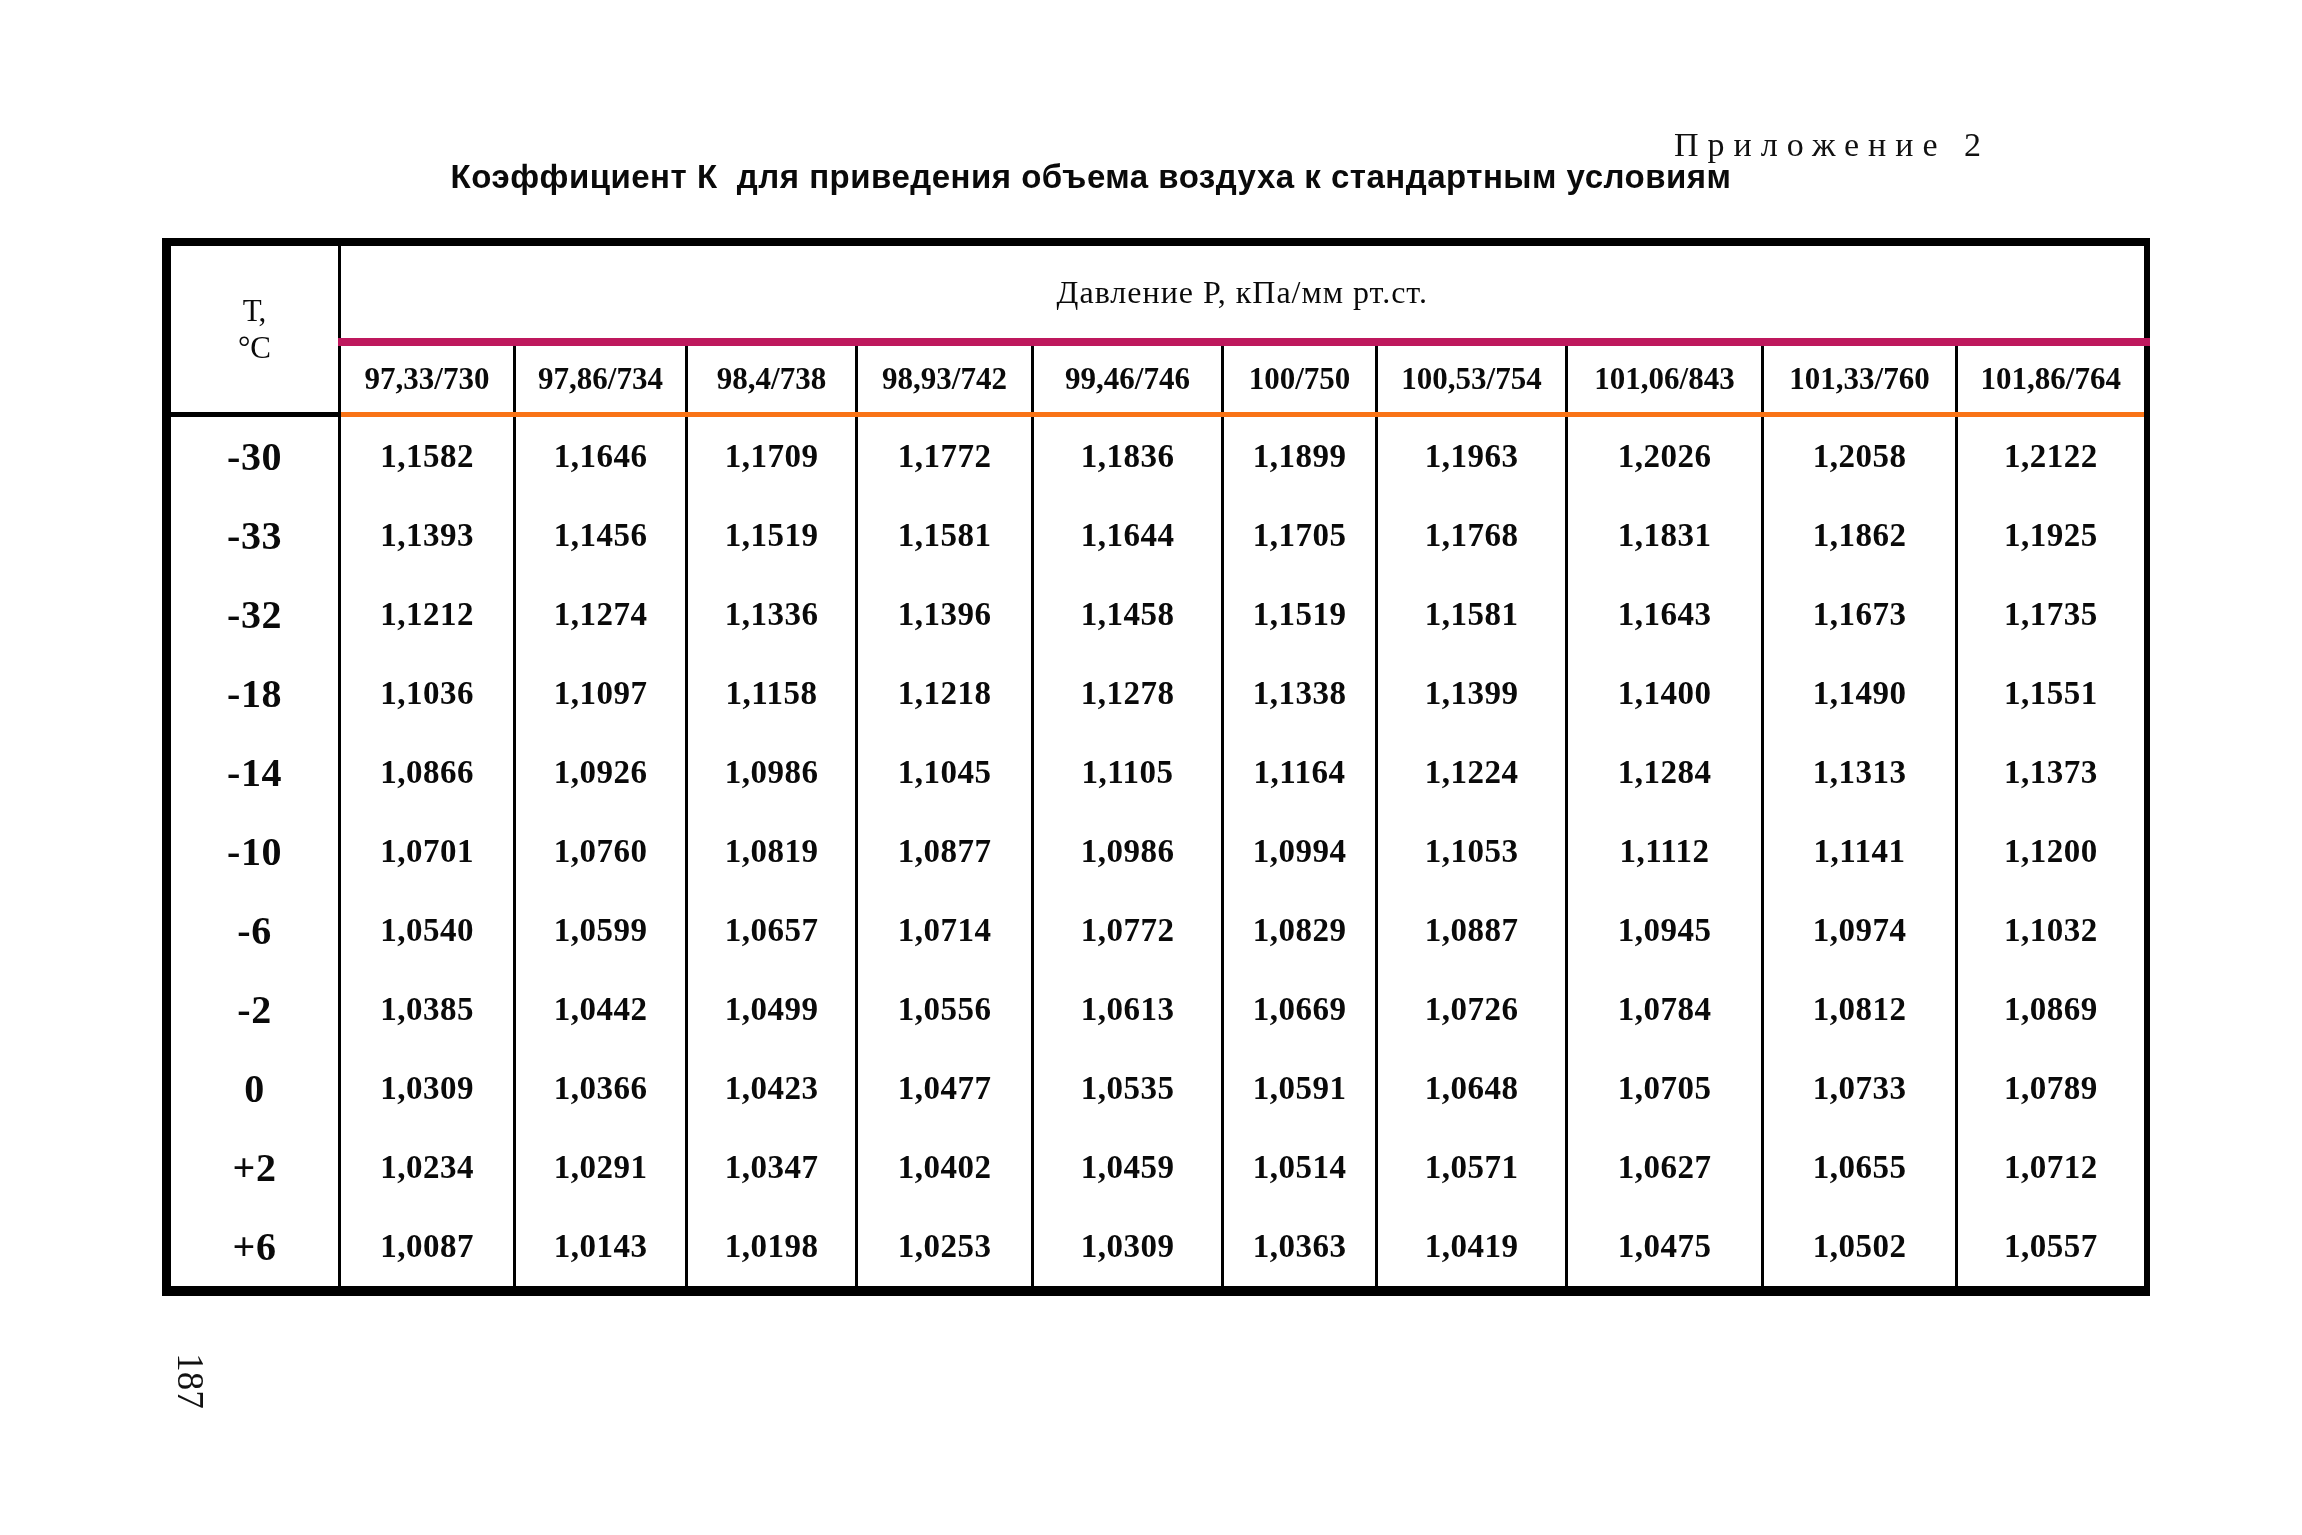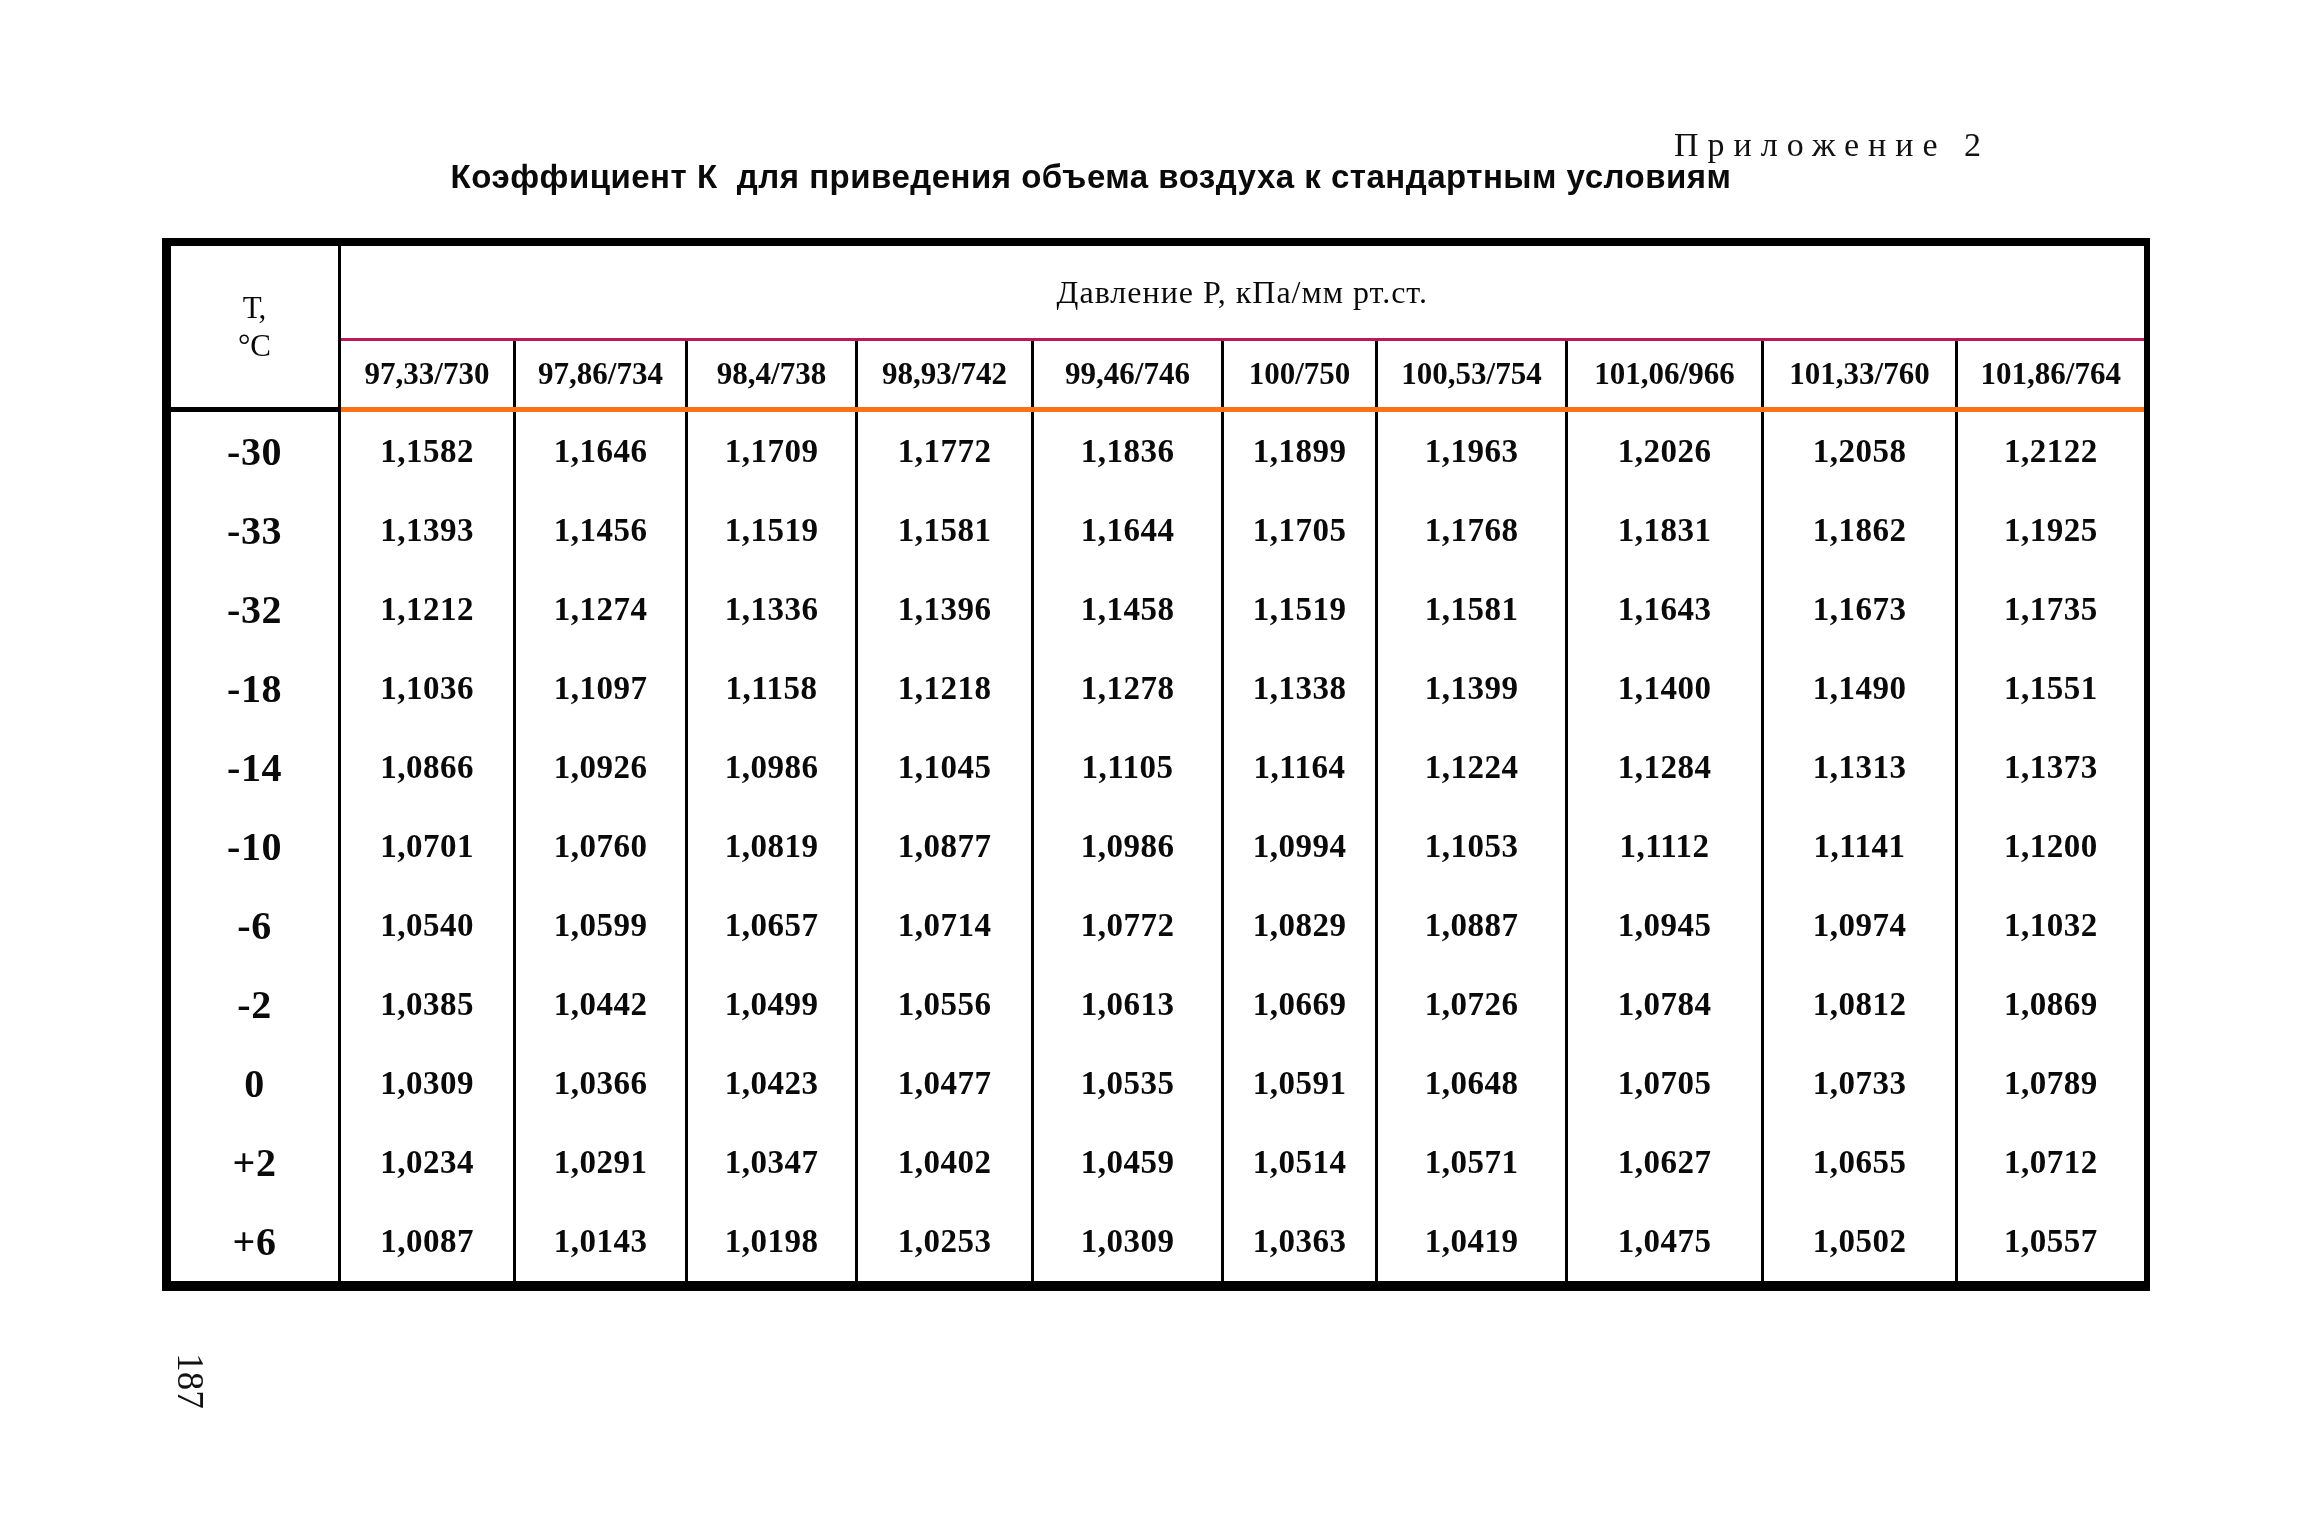--- a/index.html
+++ b/index.html
@@ -62,21 +62,21 @@
   .k-table th.corner {
     font-weight: normal;
     font-size: 31px;
     line-height: 1.2;
     border-bottom: 5px solid #000;
   }
   .k-table tr.pressure-row th.span-cell {
     height: 92px;
     font-weight: normal;
     font-size: 32px;
-    border-bottom: 3px solid #be185d;
+    border-bottom: 8px solid #be185d;
     letter-spacing: 1px;
   }
   .k-table tr.columns-row th {
     height: 66px;
     font-weight: bold;
     font-size: 31px;
     border-bottom: 5px solid #f97316;
   }
   .k-table tbody th, .k-table tbody td {
     height: 79px;
@@ -132,21 +132,21 @@
         <th class="span-cell" colspan="10">Давление Р, кПа/мм рт.ст.</th>
       </tr>
       <tr class="columns-row">
           <th>97,33/730</th>
           <th>97,86/734</th>
           <th>98,4/738</th>
           <th>98,93/742</th>
           <th>99,46/746</th>
           <th>100/750</th>
           <th>100,53/754</th>
-          <th>101,06/966</th>
+          <th>101,06/843</th>
           <th>101,33/760</th>
           <th>101,86/764</th>
         </tr>
     </thead>
     <tbody>
         <tr>
           <th>-30</th>
           <td>1,1582</td>
           <td>1,1646</td>
           <td>1,1709</td>

